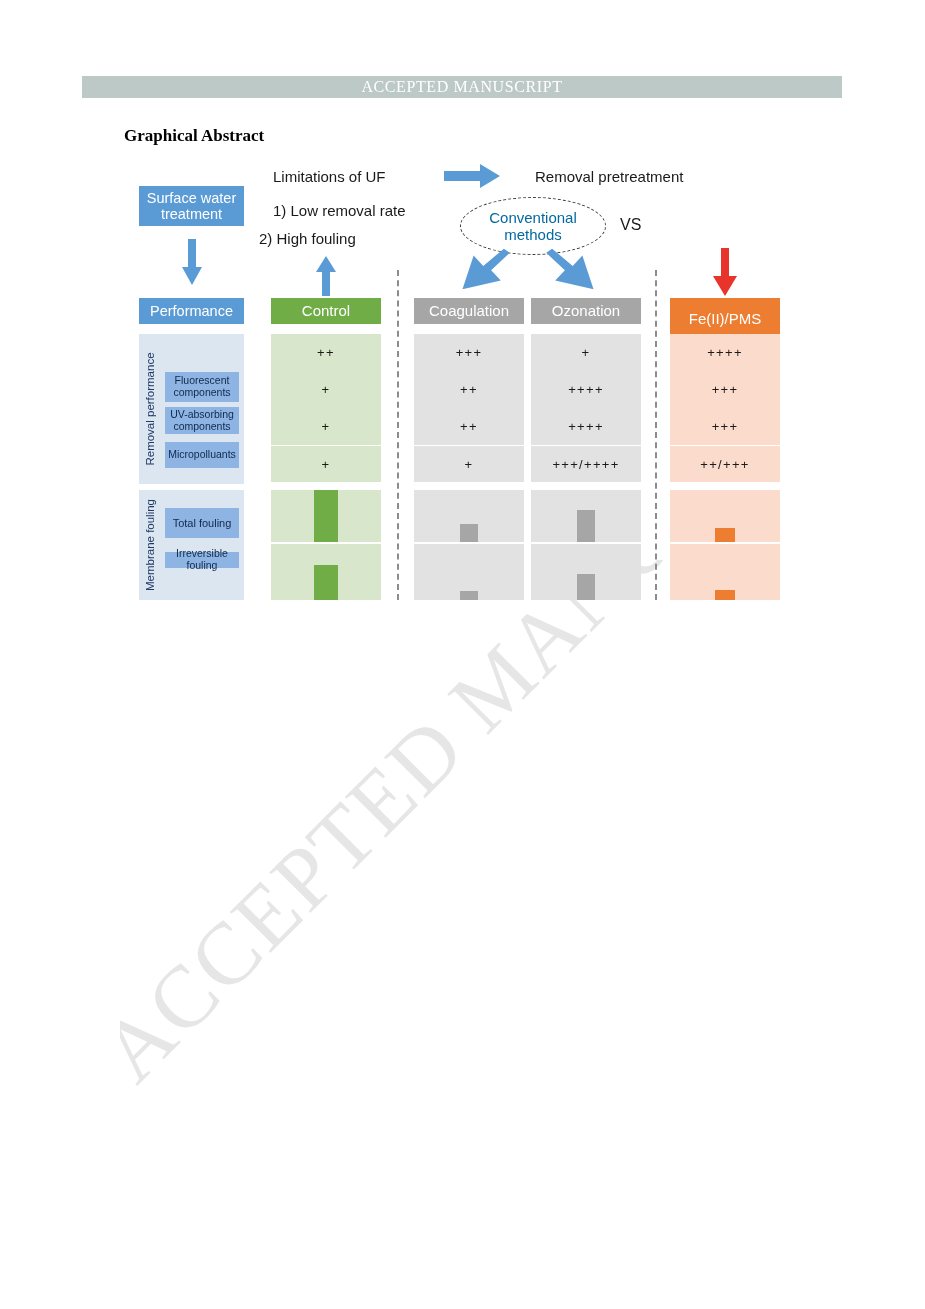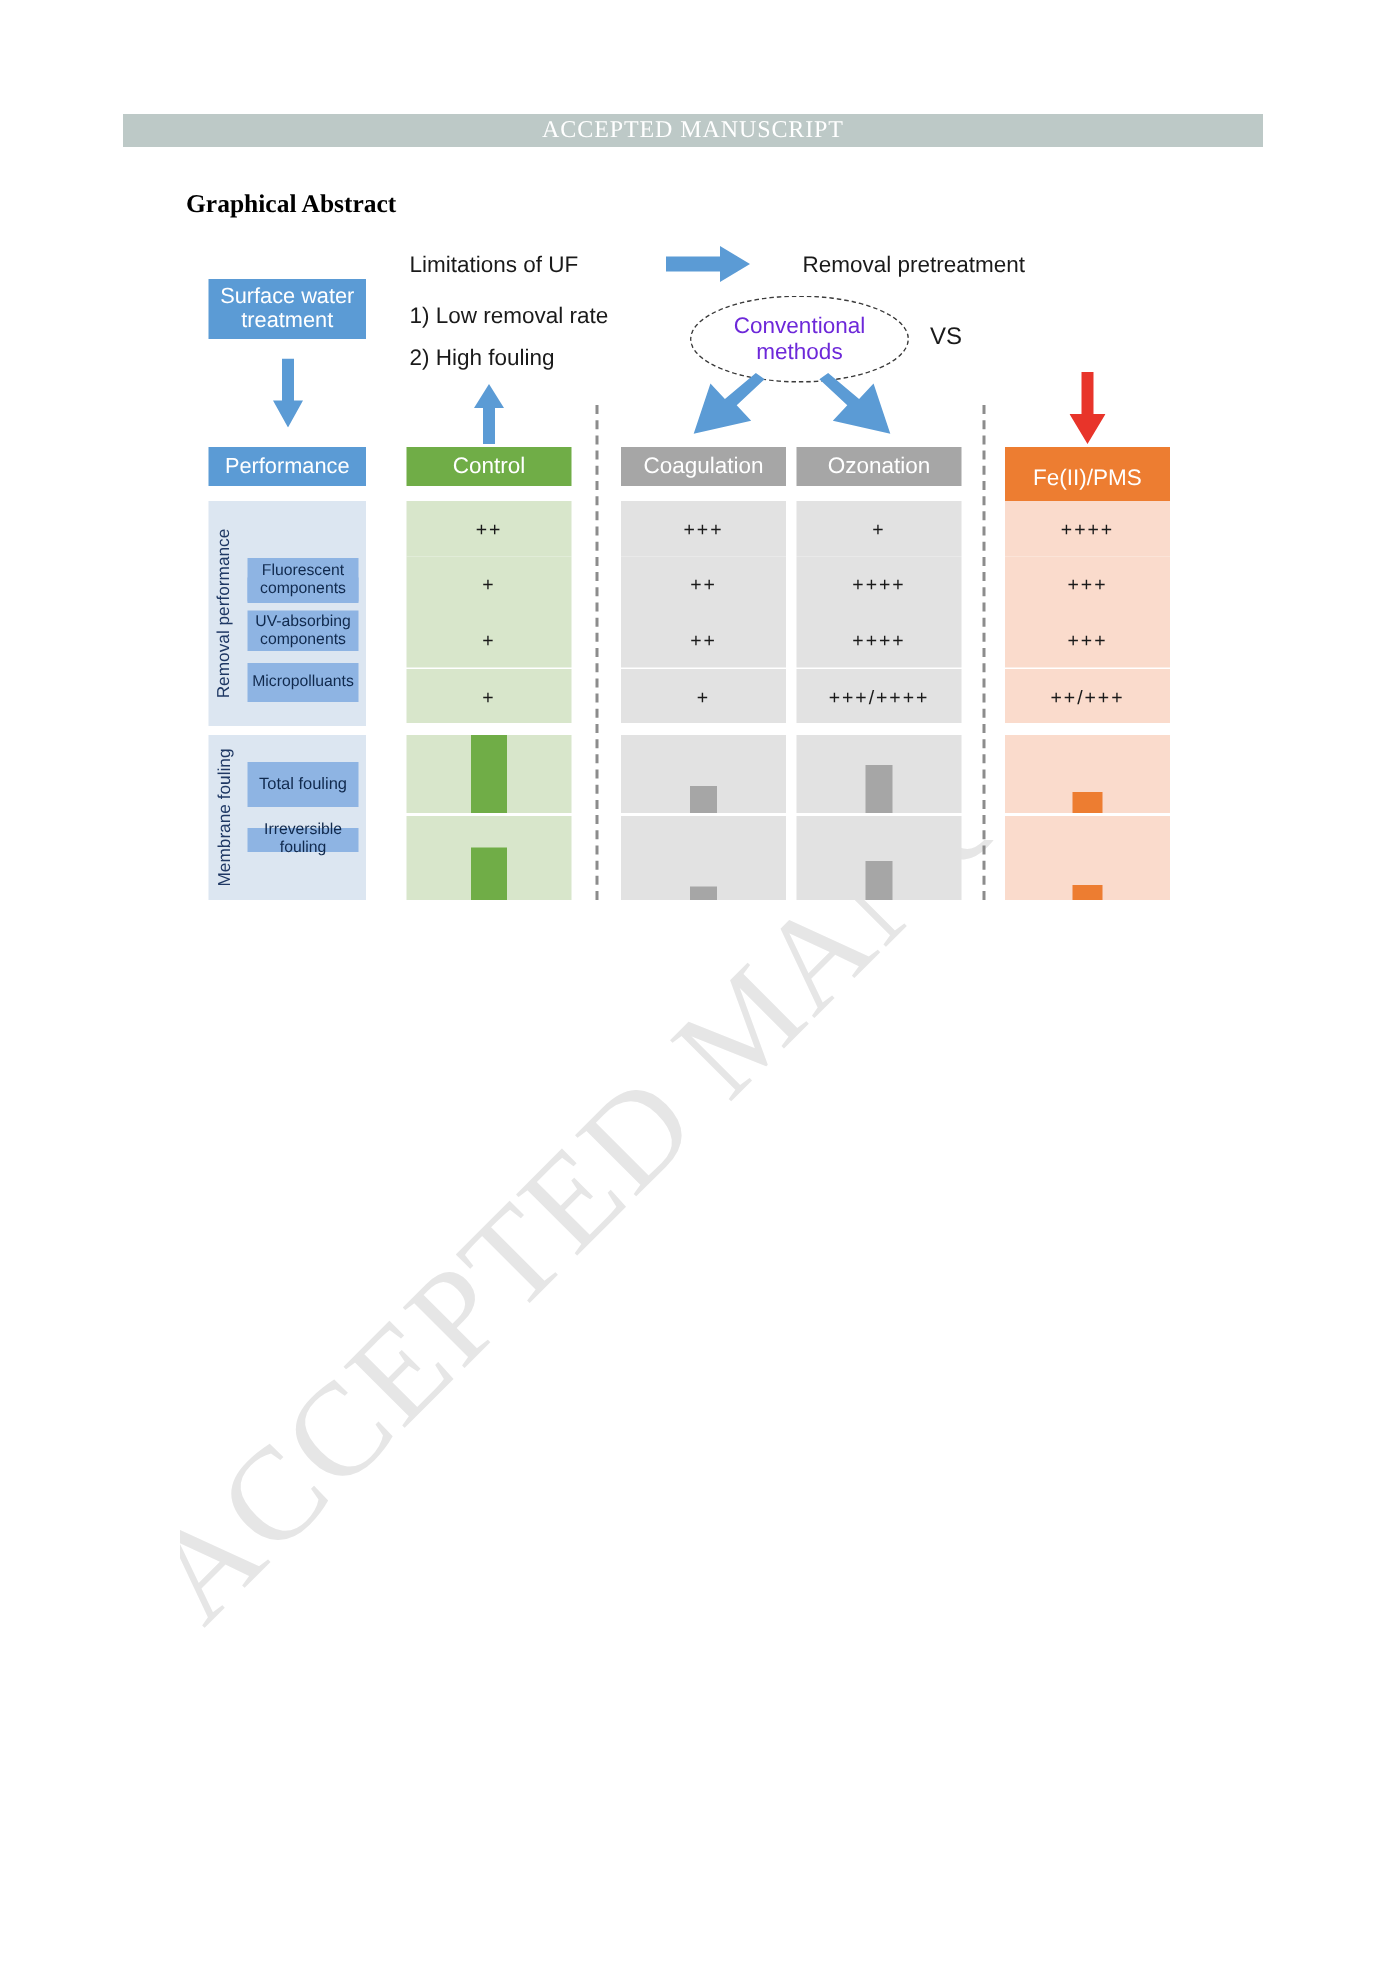--- a/index.html
+++ b/index.html
@@ -47,41 +47,41 @@
   .b-perf   {left:139px;top:298px;width:105px;height:26px;background:#5B9BD5;font-size:14.5px;}
   .b-control{left:271px;top:298px;width:110px;height:26px;background:#70AD47;font-size:15px;}
   .b-coag   {left:414px;top:298px;width:110px;height:26px;background:#A6A6A6;font-size:15px;}
   .b-ozon   {left:531px;top:298px;width:110px;height:26px;background:#A6A6A6;font-size:15px;}
   .b-fe     {left:670px;top:298px;width:110px;height:42px;background:#ED7D31;font-size:15px;}
 
   
   .txt{position:absolute;color:#1a1a1a;font-size:15px;white-space:nowrap;}
   .t-lim  {left:273px;top:168px;}
   .t-l1   {left:273px;top:202px;}
-  .t-l2   {left:273px;top:230px;}
+  .t-l2   {left:259px;top:230px;}
   .t-memb {left:535px;top:168px;}
   .t-vs   {left:620px;top:216px;font-size:16px;}
 
   
   .arrow-down-blue{
     position:absolute;left:182px;top:239px;width:20px;height:46px;
   }
   .arrow-up-blue{
     position:absolute;left:316px;top:256px;width:20px;height:40px;
   }
   .arrow-right-blue{position:absolute;left:444px;top:164px;width:56px;height:24px;}
   .arrow-dl{position:absolute;left:455px;top:246px;width:56px;height:48px;}
   .arrow-dr{position:absolute;left:545px;top:246px;width:56px;height:48px;}
   .arrow-red{position:absolute;left:713px;top:248px;width:24px;height:48px;}
 
   
   .ell{position:absolute;display:flex;align-items:center;justify-content:center;
        text-align:center;border-radius:50%;font-size:15px;line-height:1.15;}
   .ell-conv{left:460px;top:197px;width:144px;height:56px;
-            border:1.6px dashed #3b3b3b;color:#6d28d9;}
+            border:1.6px dashed #3b3b3b;color:#0369a1;}
   .ell-emerg{left:665px;top:197px;width:126px;height:52px;
             border:1.6px dashed #e8342a;color:#e8342a;}
 
   
   .sep{position:absolute;top:270px;width:0;height:330px;
        border-left:2.2px dashed #8c8c8c;}
   .sep1{left:397px;}
   .sep2{left:655px;}
 
   

